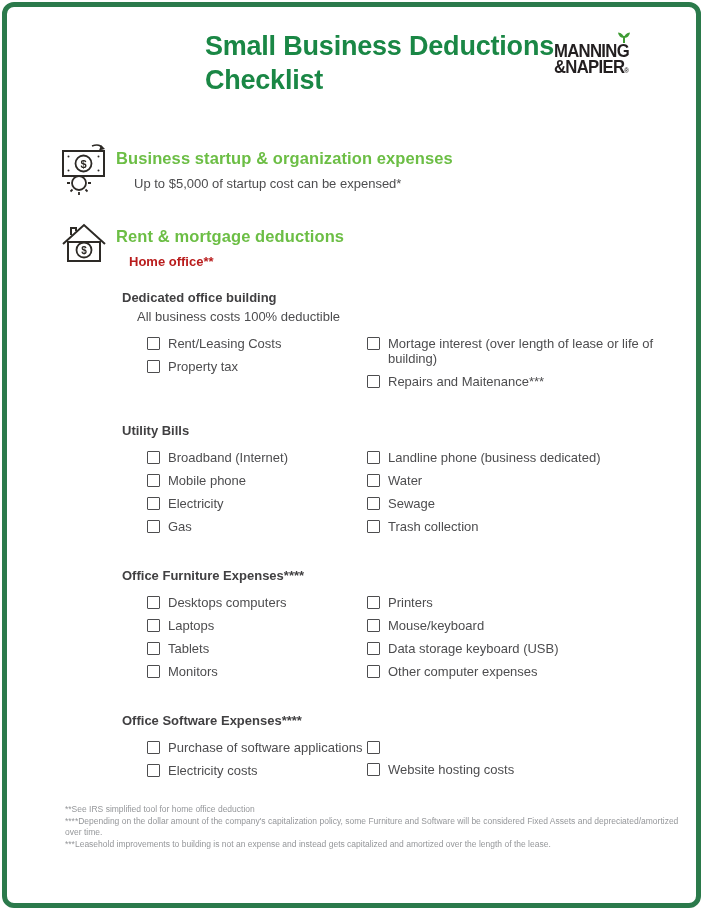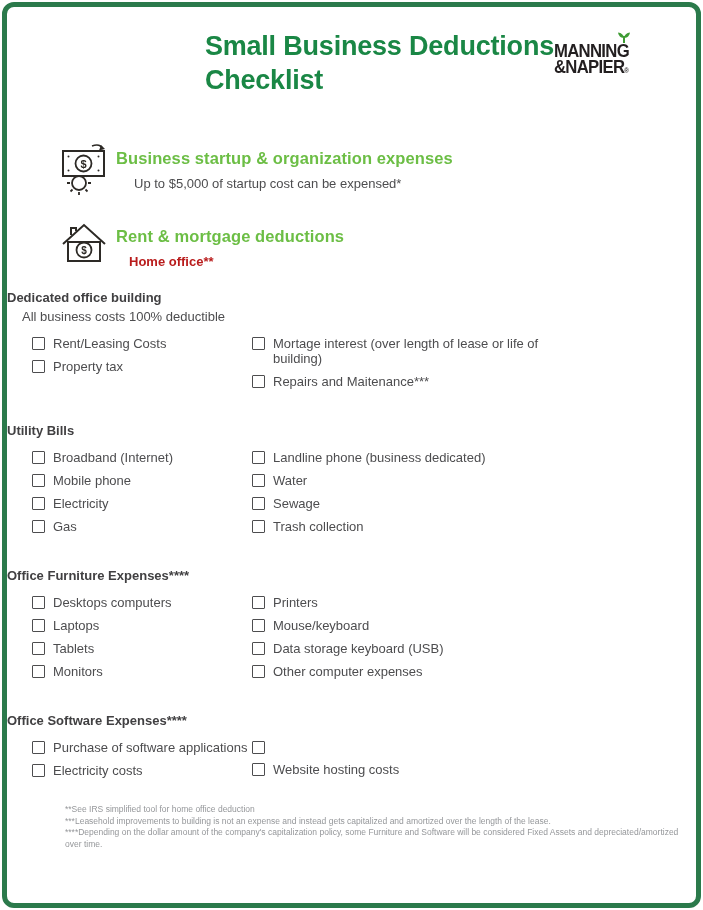--- a/index.html
+++ b/index.html
@@ -18,21 +18,21 @@
   .section{display:flex;margin-left:52px;align-items:flex-start;}
   .section-1{margin-top:44px;}
   .section-2{margin-top:24px;}
   .section-icon{width:50px;flex:none;}
   .section-body{margin-left:7px;padding-top:8px;}
   .section-heading{font-size:16.5px;font-weight:bold;color:#6cbe45;letter-spacing:0.1px;}
   .section-subtext{margin:8px 0 0 18px;font-size:13px;color:#4d4d4f;}
   .section-subheading{margin:8px 0 0 13px;font-size:13px;font-weight:bold;color:#b91c1c;}
 
   
-  .groups{}
+  .groups{margin-left:115px;}
   .group{margin-top:26px;}
   .group:first-child{margin-top:21px;}
   .group-title{font-size:13px;font-weight:bold;color:#414042;}
   .group-subtitle{margin:4px 0 0 15px;font-size:13px;color:#4d4d4f;}
   .cols{display:flex;margin-top:12px;margin-left:25px;}
   .col-left{width:220px;flex:none;}
   .col-right{width:300px;flex:none;}
   .chk-item{display:flex;align-items:flex-start;margin-bottom:8px;}
   .chk{width:11px;height:11px;border:1.5px solid #4d4d4f;border-radius:1px;background:#fff;flex:none;margin:1px 8px 0 0;cursor:pointer;}
   .chk-label{font-size:13px;line-height:15px;color:#4d4d4f;}
@@ -252,17 +252,17 @@
             <span class="chk-label">Website hosting costs</span>
           </div>
         </div>
       </div>
     </div>
 
   </div>
 
   <div class="footnotes">
     <div class="footnote">**See IRS simplified tool for home office deduction</div>
+    <div class="footnote">****Depending on the dollar amount of the company's capitalization policy, some Furniture and Software will be considered Fixed Assets and depreciated/amortized over time.</div>
     <div class="footnote">***Leasehold improvements to building is not an expense and instead gets capitalized and amortized over the length of the lease.</div>
-    <div class="footnote">****Depending on the dollar amount of the company's capitalization policy, some Furniture and Software will be considered Fixed Assets and depreciated/amortized over time.</div>
   </div>
 
 </div>
 
 </body></html>

